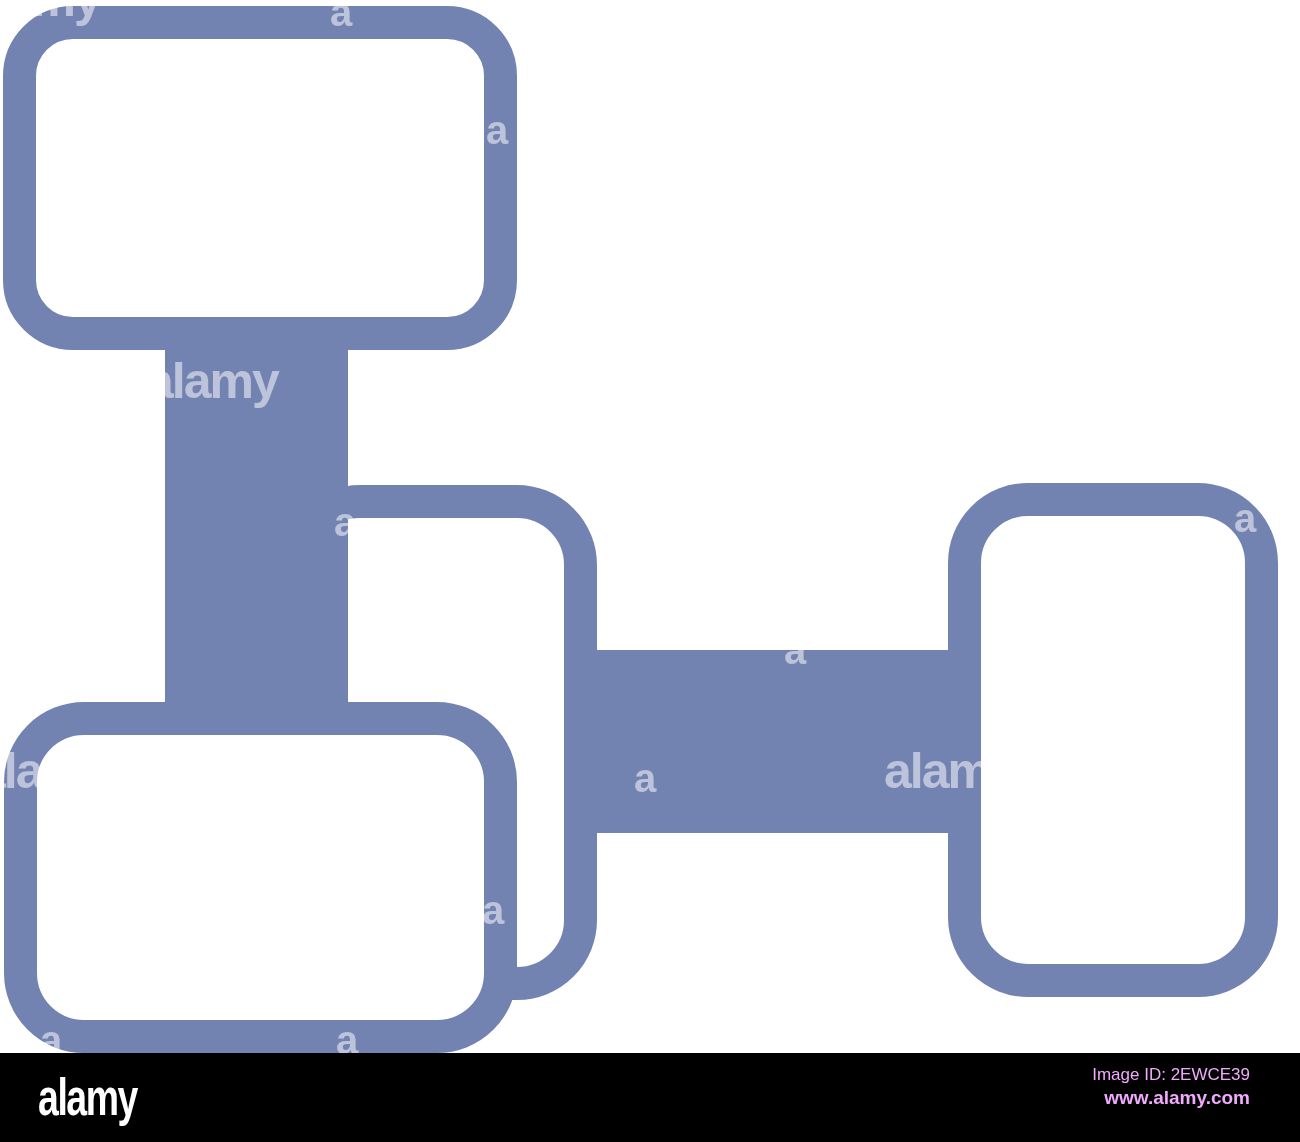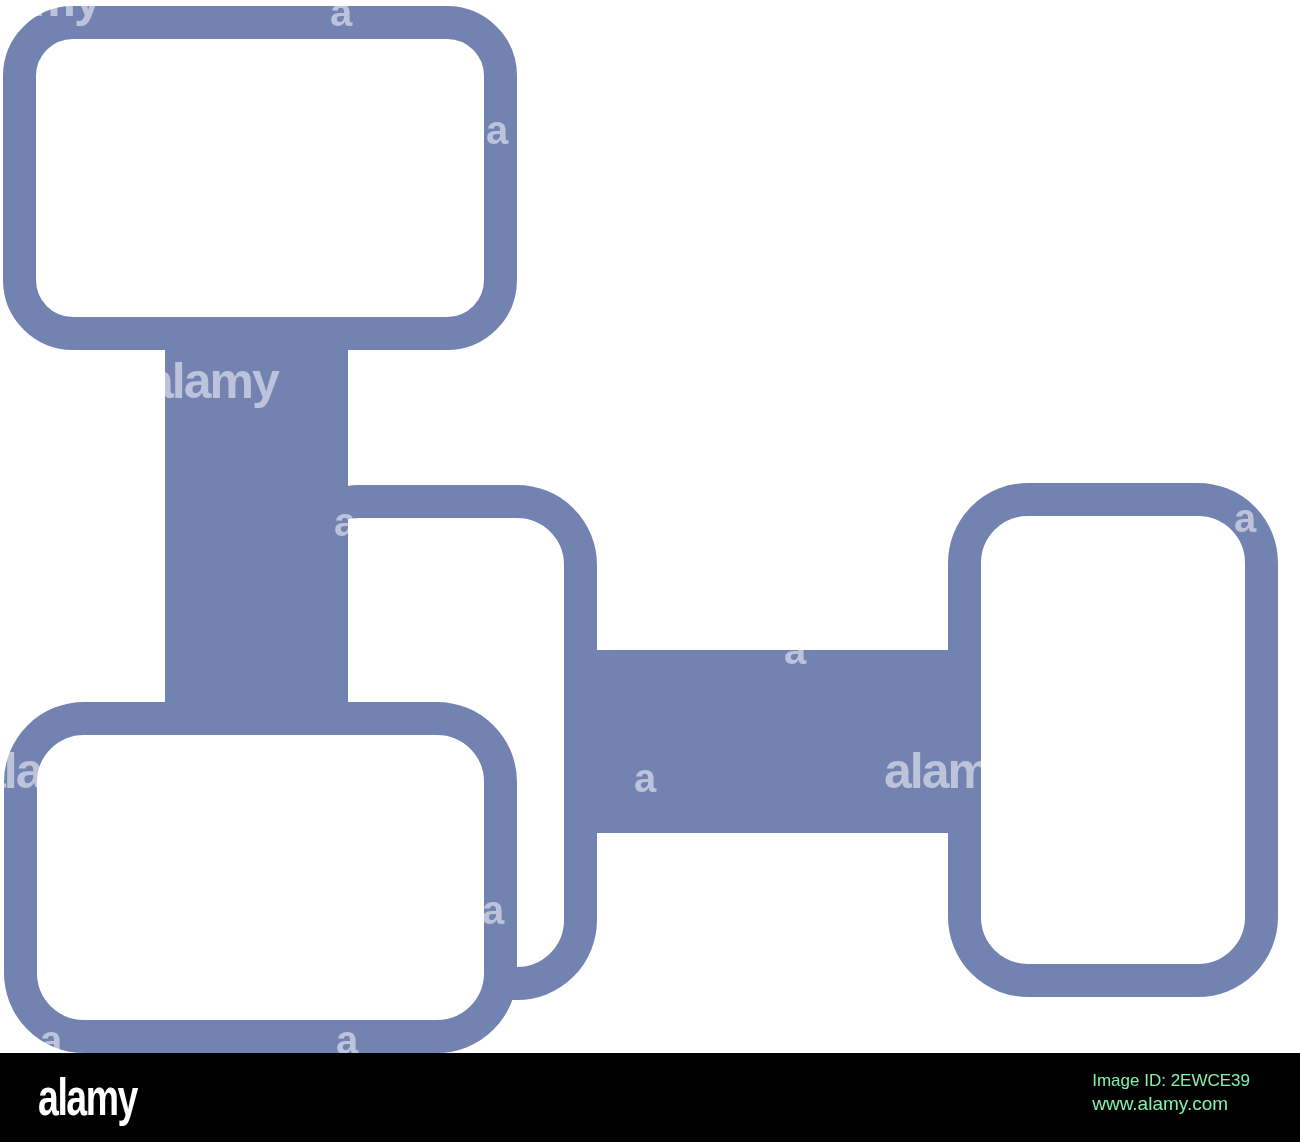--- a/index.html
+++ b/index.html
@@ -37,24 +37,24 @@
   .wm-13{left:336px;top:1020px;}
   
   .footer{position:absolute;left:0;top:1053px;width:1300px;height:89px;
           background:#000000;z-index:10;}
   .footer .logo{
     position:absolute;left:38px;top:18px;color:#ffffff;font-weight:bold;
     font-size:52px;line-height:1;letter-spacing:-2px;
     transform:scaleX(0.72);transform-origin:left top;
   }
   .footer .info{
-    position:absolute;right:50px;top:16px;text-align:left;color:#86efac;
+    position:absolute;right:50px;top:10px;text-align:right;color:#f0abfc;
   }
   .footer .info .id-line{font-size:17px;font-weight:400;line-height:23px;}
-  .footer .info .url-line{font-size:19px;font-weight:normal;line-height:24px;}
+  .footer .info .url-line{font-size:19px;font-weight:bold;line-height:24px;}
 </style>
 </head>
 <body>
 
 <div class="stage">
 
   <div class="bar h"></div>
   <div class="rect mid"></div>
   <div class="bar v"></div>
   <div class="rect tl"></div>

